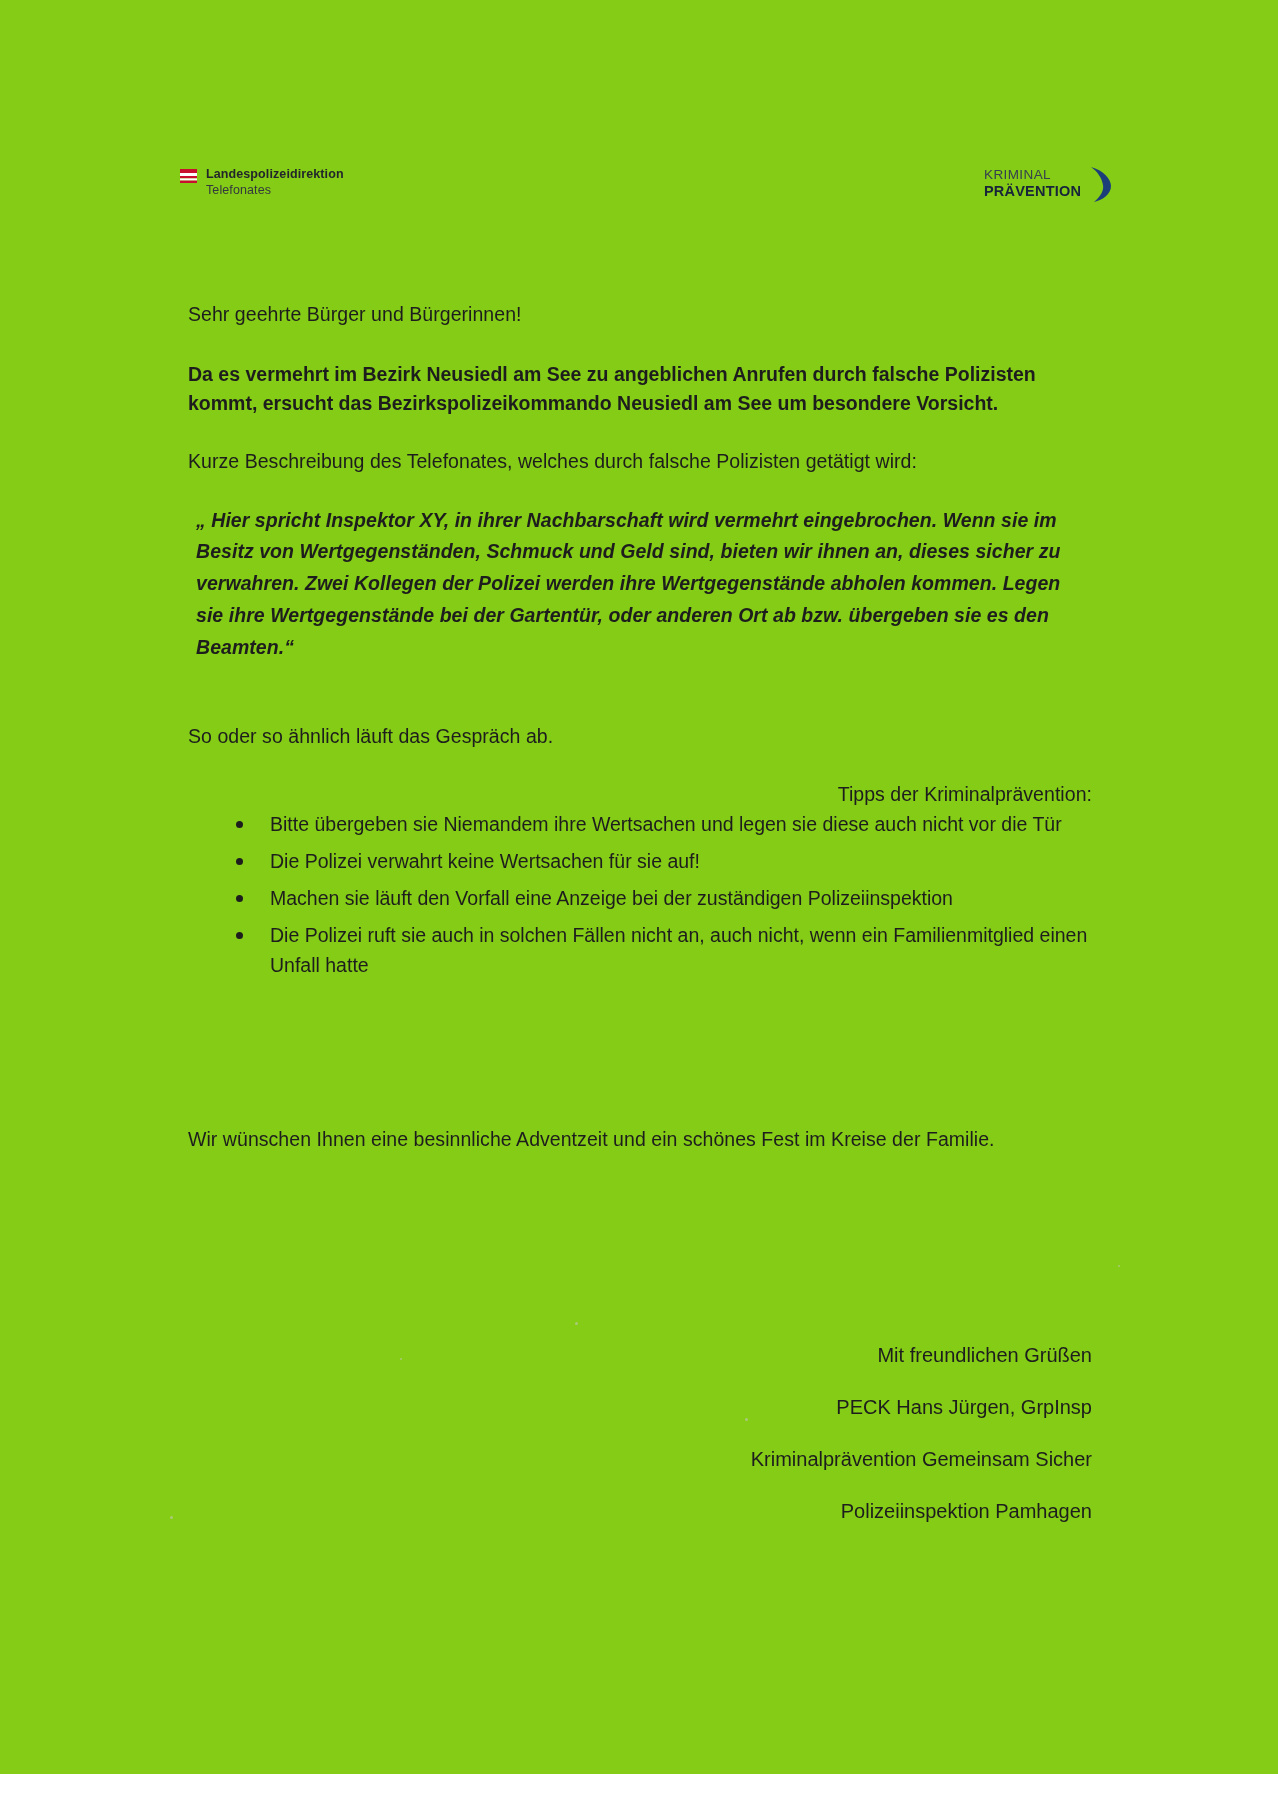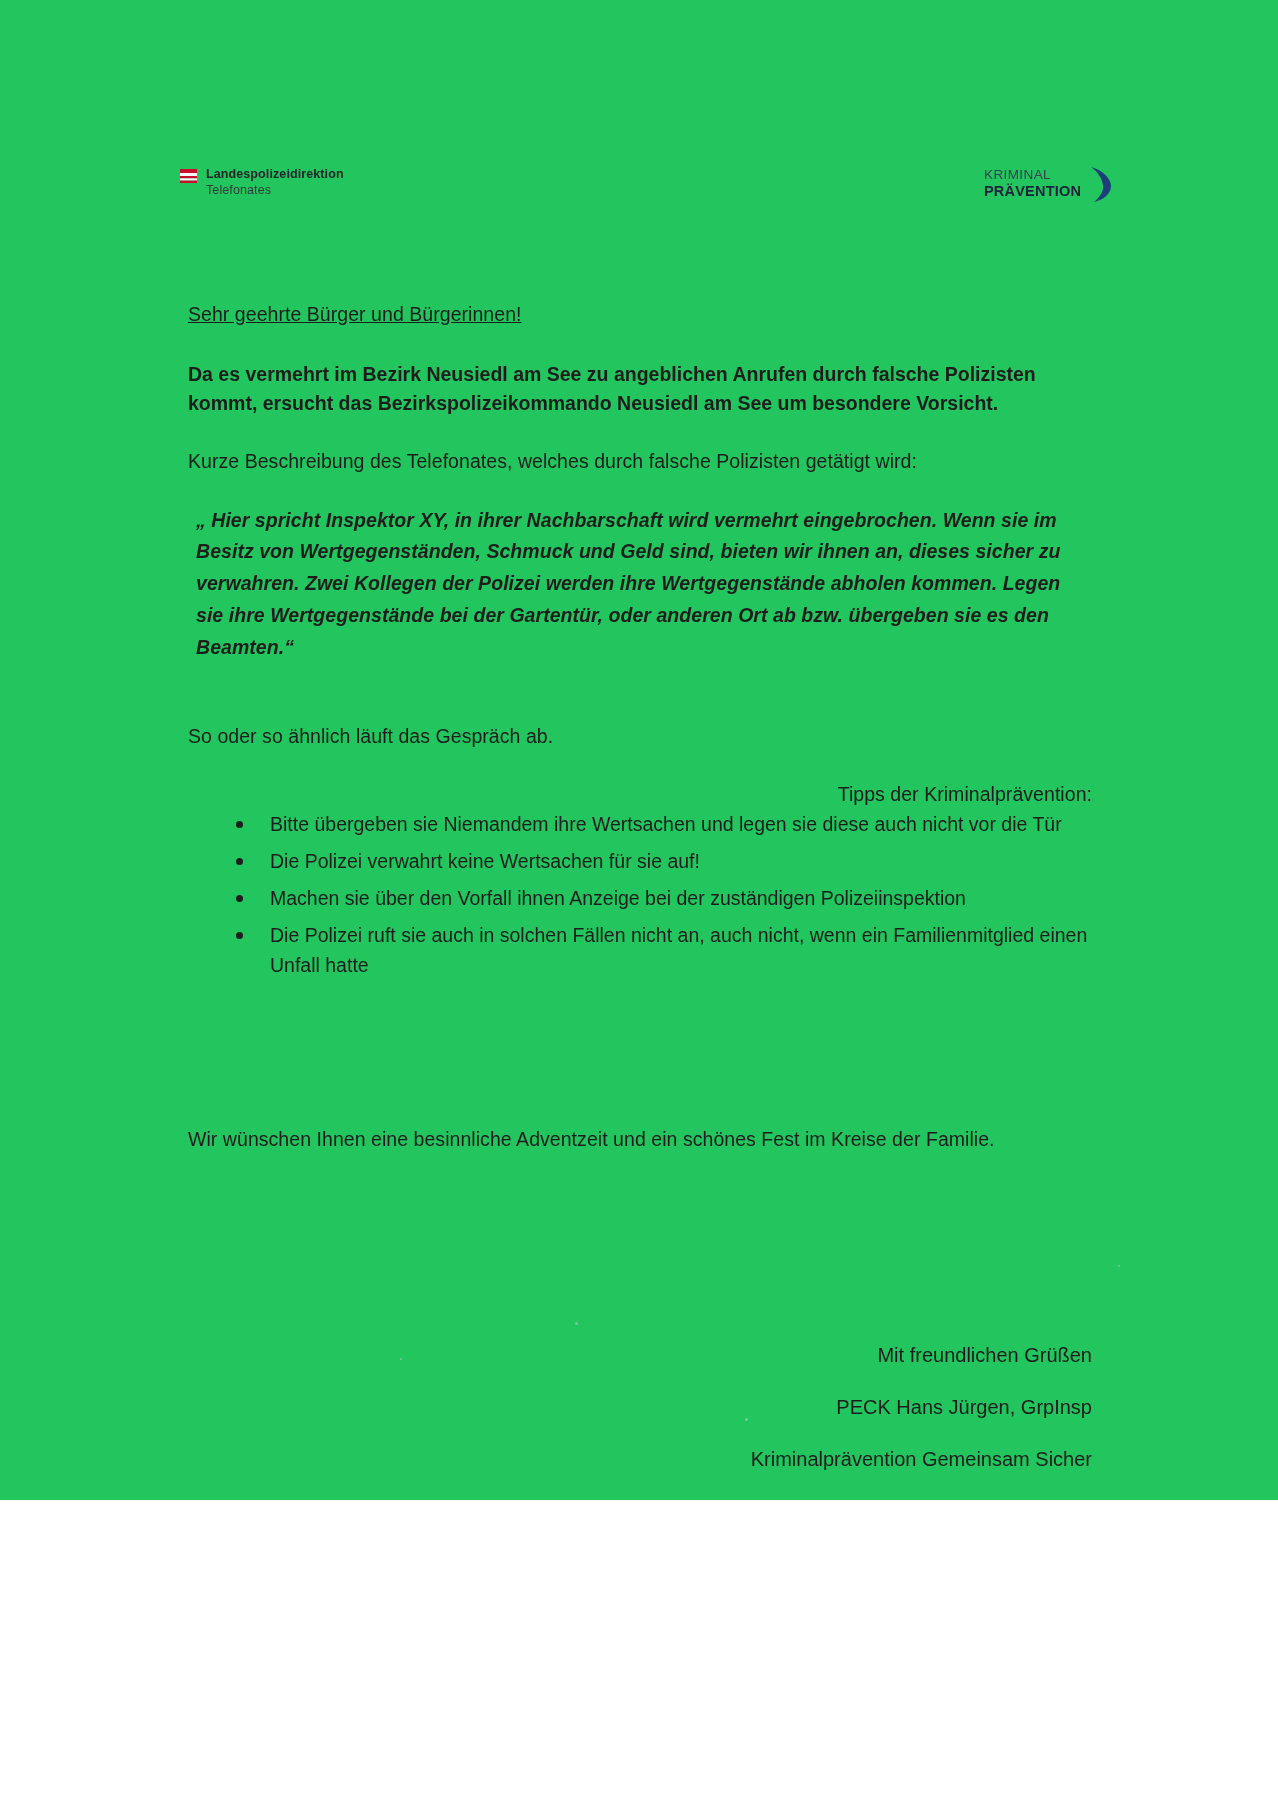--- a/index.html
+++ b/index.html
@@ -8,22 +8,22 @@
     padding: 0;
     background: #ffffff;
   }
   body {
     font-family: "Liberation Sans", sans-serif;
     color: #1a1a1a;
   }
   .page {
     position: relative;
     width: 1278px;
-    height: 1500px;
-    background: #22c55e;
+    height: 1774px;
+    background: #84cc16;
     margin: 0 auto;
     overflow: hidden;
     
     box-sizing: border-box;
   }
 
   
   .header {
     position: absolute;
     left: 0;
@@ -110,21 +110,20 @@
     padding: 0;
   }
   .para {
     font-size: 19.5px;
     line-height: 1.52;
     color: #1d1d1d;
     letter-spacing: 0.05px;
   }
   .greeting {
     margin-bottom: 30px;
-    text-decoration: underline;
   }
   .lead-bold {
     font-weight: bold;
     margin-bottom: 28px;
     letter-spacing: 0.0px;
   }
   .desc {
     margin-bottom: 28px;
   }
   .quote {
@@ -245,21 +244,21 @@
       <li>
         <span class="bullet"></span>
         <span>Bitte übergeben sie Niemandem ihre Wertsachen und legen sie diese auch nicht vor die Tür</span>
       </li>
       <li>
         <span class="bullet"></span>
         <span>Die Polizei verwahrt keine Wertsachen für sie auf!</span>
       </li>
       <li>
         <span class="bullet"></span>
-        <span>Machen sie über den Vorfall ihnen Anzeige bei der zuständigen Polizeiinspektion</span>
+        <span>Machen sie läuft den Vorfall eine Anzeige bei der zuständigen Polizeiinspektion</span>
       </li>
       <li>
         <span class="bullet"></span>
         <span>Die Polizei ruft sie auch in solchen Fällen nicht an, auch nicht, wenn ein Familienmitglied einen Unfall hatte</span>
       </li>
     </ul>
 
     <p class="para closing">Wir wünschen Ihnen eine besinnliche Adventzeit und ein schönes Fest im Kreise der Familie.</p>
   </div>
 

